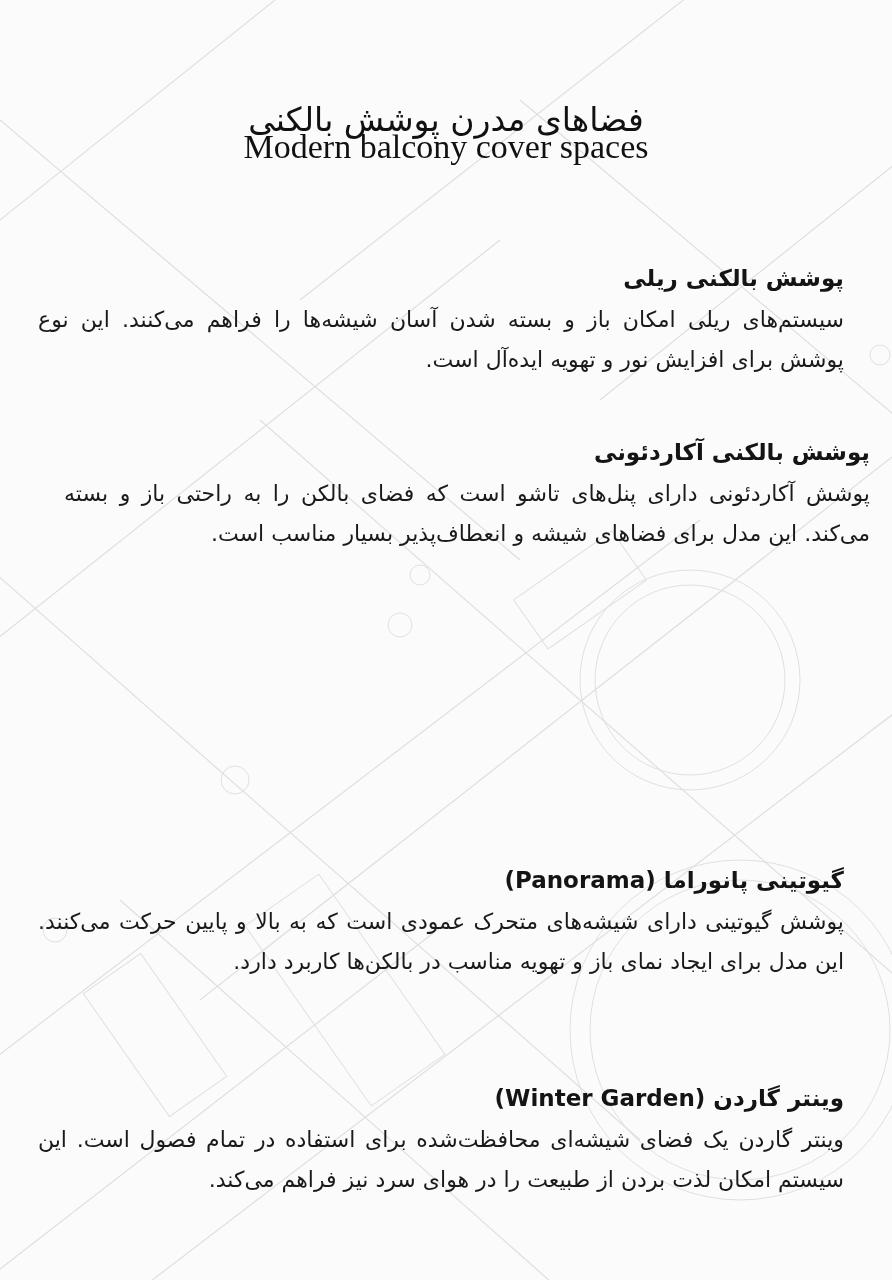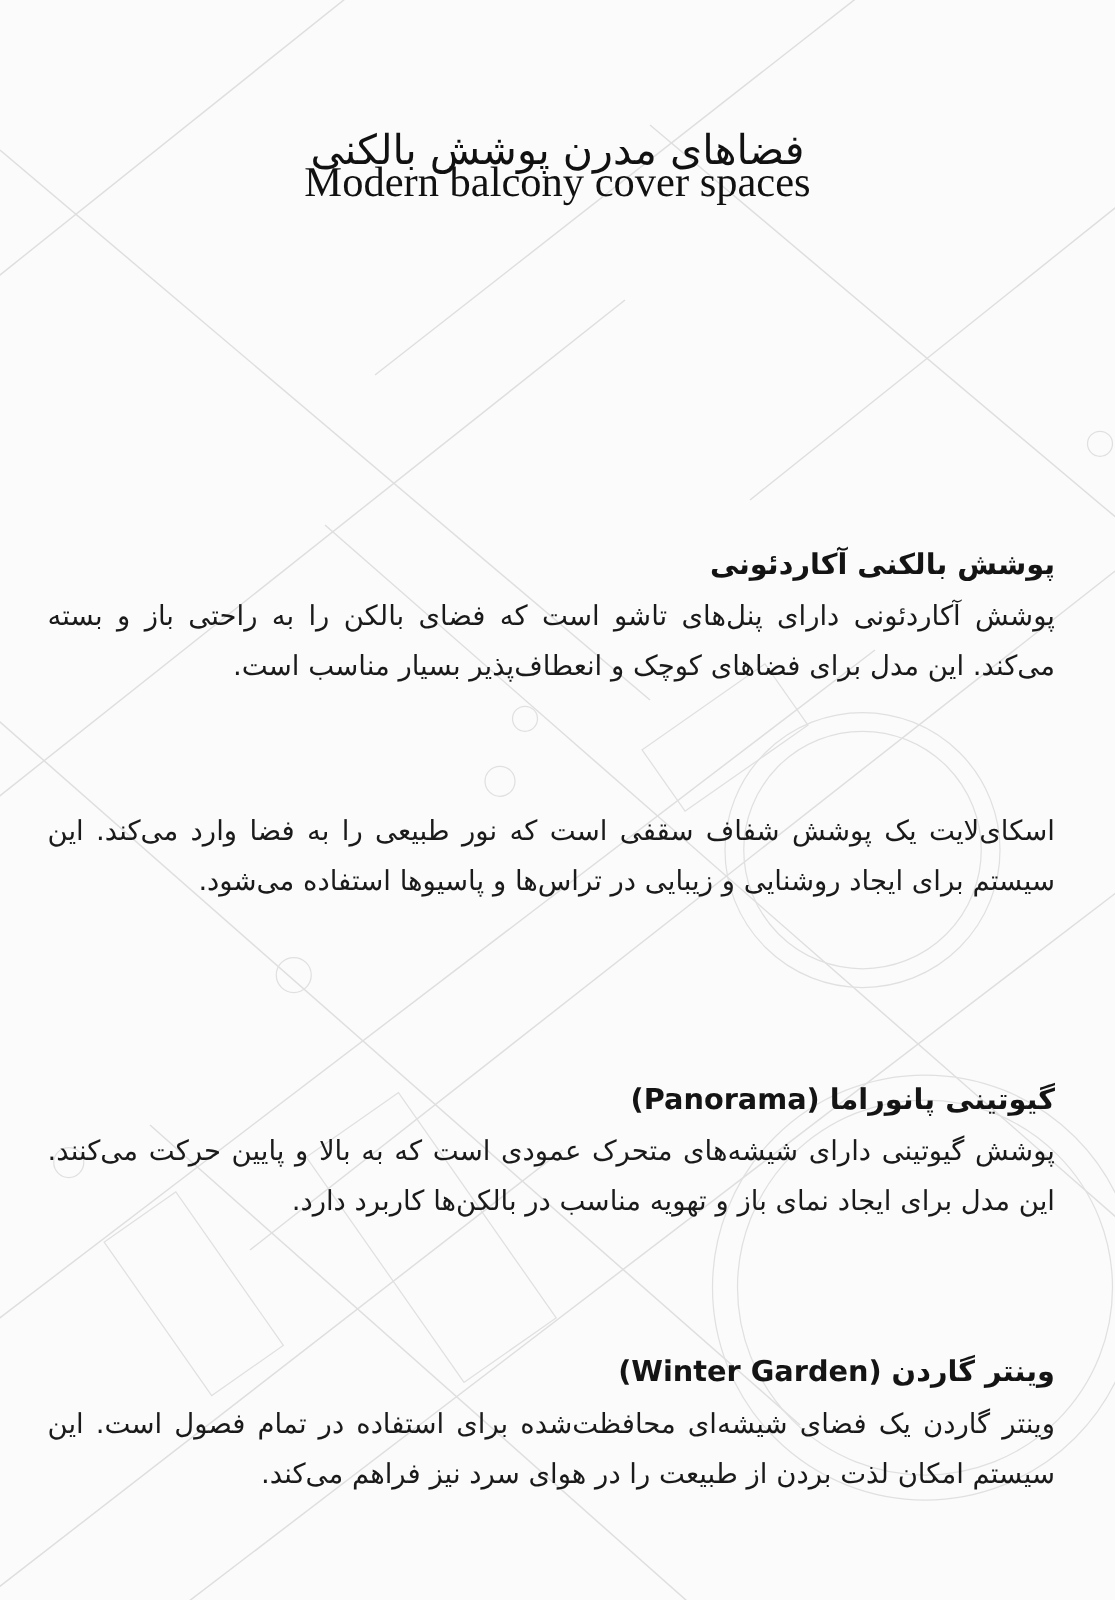--- a/index.html
+++ b/index.html
@@ -105,28 +105,31 @@
     <circle cx="400" cy="625" r="12"></circle>
     <circle cx="880" cy="355" r="10"></circle>
     <circle cx="420" cy="575" r="10"></circle>
   </g>
 </svg>
 
 <div class="page">
   <h1 class="title-fa">فضاهای مدرن پوشش بالکنی</h1>
   <h2 class="title-en" style="margin:0;font-weight:normal;">Modern balcony cover spaces</h2>
 
+  <div class="section" style="top:260px;">
+    <h3 class="section-heading">پوشش بالکنی ریلی</h3>
+    <p class="section-body">سیستم‌های ریلی امکان باز و بسته شدن آسان شیشه‌ها را فراهم می‌کنند. این نوع پوشش برای افزایش نور و تهویه ایده‌آل است.</p>
+  </div>
 
-  <div class="section" style="top:434px;">
+  <div class="section" style="top:434px;margin-left:26px;">
     <h3 class="section-heading">پوشش بالکنی آکاردئونی</h3>
-    <p class="section-body">پوشش آکاردئونی دارای پنل‌های تاشو است که فضای بالکن را به راحتی باز و بسته می‌کند. این مدل برای فضاهای کوچک و انعطاف‌پذیر بسیار مناسب است.</p>
+    <p class="section-body">پوشش آکاردئونی دارای پنل‌های تاشو است که فضای بالکن را به راحتی باز و بسته می‌کند. این مدل برای فضاهای شیشه و انعطاف‌پذیر بسیار مناسب است.</p>
   </div>
 
   <div class="section" style="top:646px;">
-    <p class="section-body">اسکای‌لایت یک پوشش شفاف سقفی است که نور طبیعی را به فضا وارد می‌کند. این سیستم برای ایجاد روشنایی و زیبایی در تراس‌ها و پاسیوها استفاده می‌شود.</p>
   </div>
 
   <div class="section" style="top:862px;">
     <h3 class="section-heading">گیوتینی پانوراما (Panorama)</h3>
     <p class="section-body">پوشش گیوتینی دارای شیشه‌های متحرک عمودی است که به بالا و پایین حرکت می‌کنند. این مدل برای ایجاد نمای باز و تهویه مناسب در بالکن‌ها کاربرد دارد.</p>
   </div>
 
   <div class="section" style="top:1080px;">
     <h3 class="section-heading">وینتر گاردن (Winter Garden)</h3>
     <p class="section-body">وینتر گاردن یک فضای شیشه‌ای محافظت‌شده برای استفاده در تمام فصول است. این سیستم امکان لذت بردن از طبیعت را در هوای سرد نیز فراهم می‌کند.</p>

